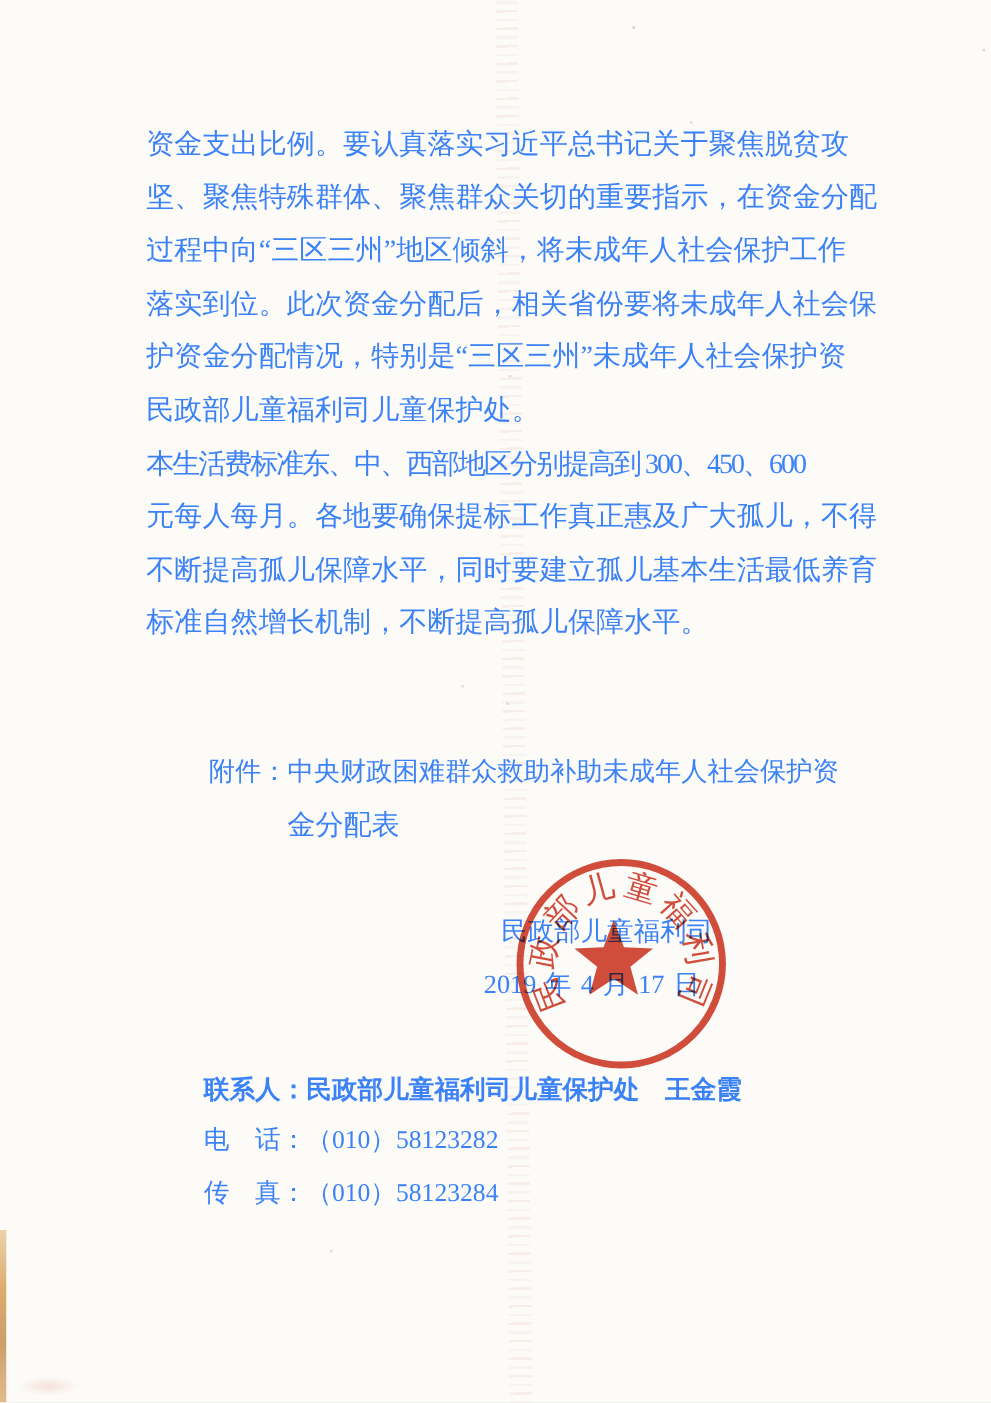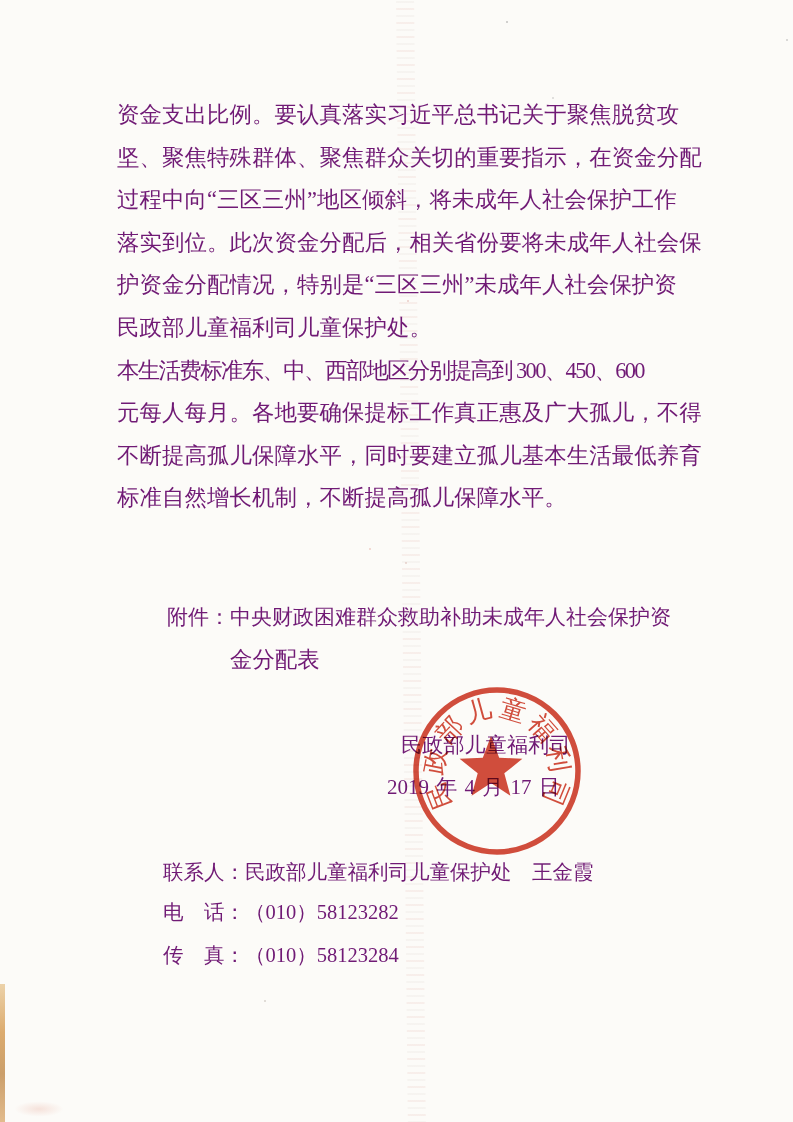--- a/index.html
+++ b/index.html
@@ -1,20 +1,20 @@
 <!DOCTYPE html>
 <html><head>
 <meta charset="utf-8">
 <style>
   html,body { margin:0; padding:0; background:#e9e9e9; }
   .page {
     position:relative; width:793px; height:1122px; margin:0 auto;
     background:#fcfbf8; overflow:hidden;
     font-family:"Liberation Serif","DejaVu Serif",serif;
-    color:#701a75;
+    color:#3b82f6;
   }
   
   .crease {
     position:absolute; left:396px; top:-6px; width:18px; height:1140px;
     transform:rotate(-0.6deg); transform-origin:top center;
     background:
       repeating-linear-gradient(180deg,
         rgba(208,128,116,0.10) 0 2px, rgba(255,255,255,0) 2px 7px,
         rgba(180,160,152,0.08) 7px 9px, rgba(255,255,255,0) 9px 14px);
   }
@@ -47,21 +47,21 @@
   }
   .tline.indent { text-indent:43px; }
   .tline.tight  { letter-spacing:-1.6px; }
 
   .attach-line1 { position:absolute; left:167px; top:602px; font-size:21px; line-height:30px; white-space:nowrap; }
   .attach-line2 { position:absolute; left:230px; top:645px; font-size:22.4px; line-height:30px; white-space:nowrap;font-family:Liberation Serif, serif; }
 
   .sig-org  { position:absolute; left:401px; top:731px; font-size:21px; line-height:28px; white-space:nowrap; letter-spacing:0.2px; }
   .sig-date { position:absolute; left:387px; top:773px; font-size:21px; line-height:28px; white-space:nowrap; word-spacing:2px; }
 
-  .contact-person { position:absolute; left:163px; top:858px; font-size:20.5px; line-height:28px; white-space:nowrap; }
+  .contact-person { position:absolute; left:163px; top:858px; font-size:20.5px; line-height:28px; white-space:nowrap;font-weight:bold; }
   .contact-phone  { position:absolute; left:163px; top:898px; font-size:20.5px; line-height:28px; white-space:nowrap; }
   .contact-fax    { position:absolute; left:163px; top:941px; font-size:20.5px; line-height:28px; white-space:nowrap; }
 
   .seal {
     position:absolute; left:407px; top:681px;
     mix-blend-mode:multiply; opacity:0.9; filter:blur(0.3px);
   }
 </style>
 </head>
 <body>

